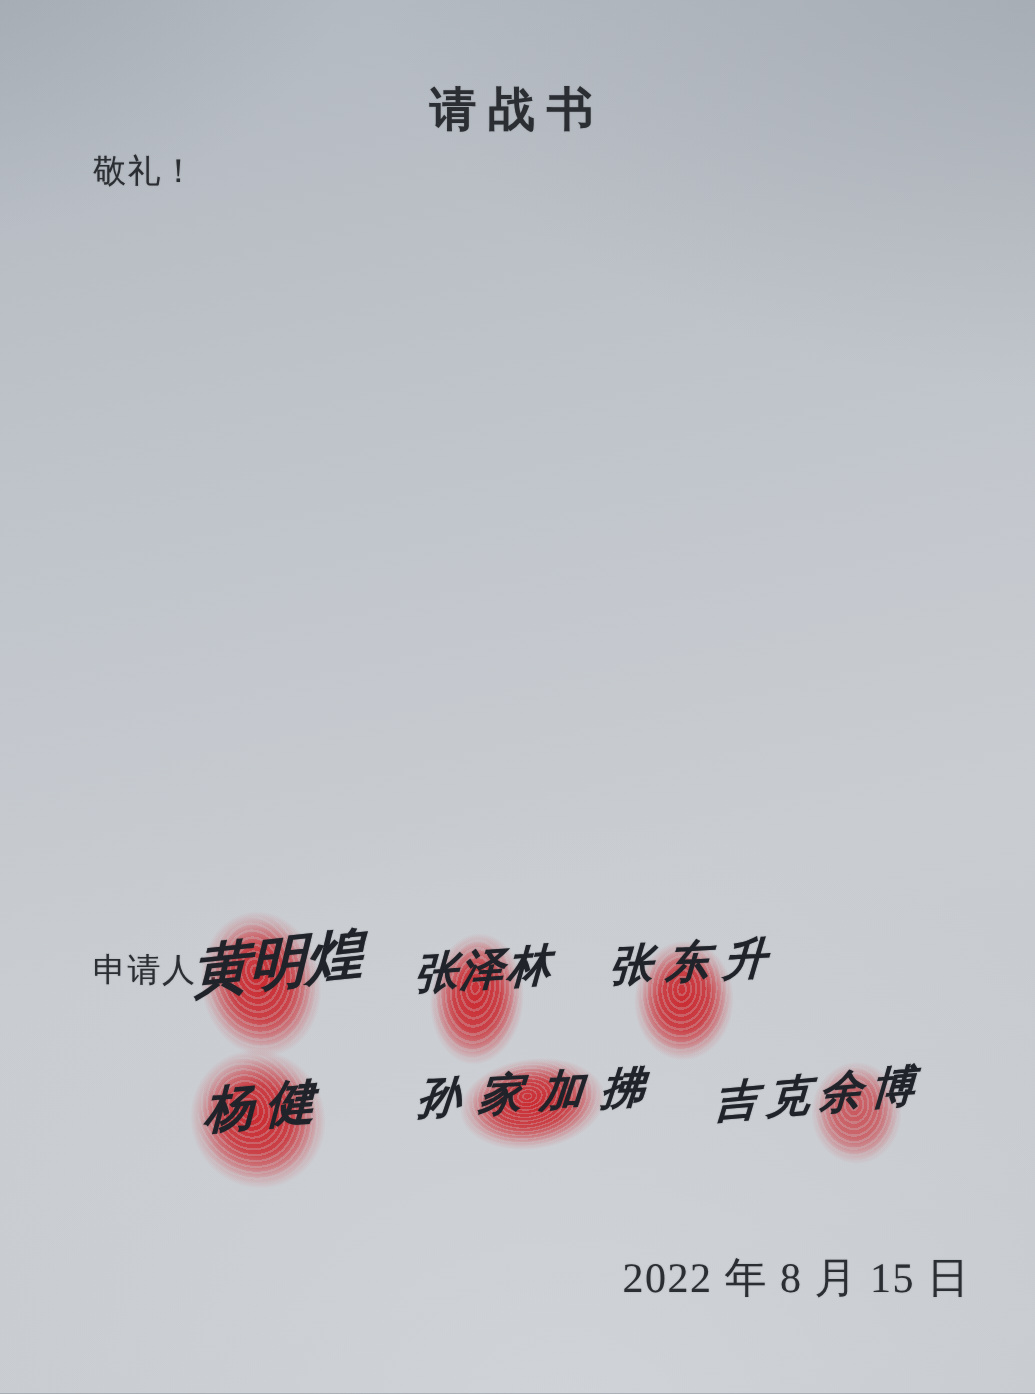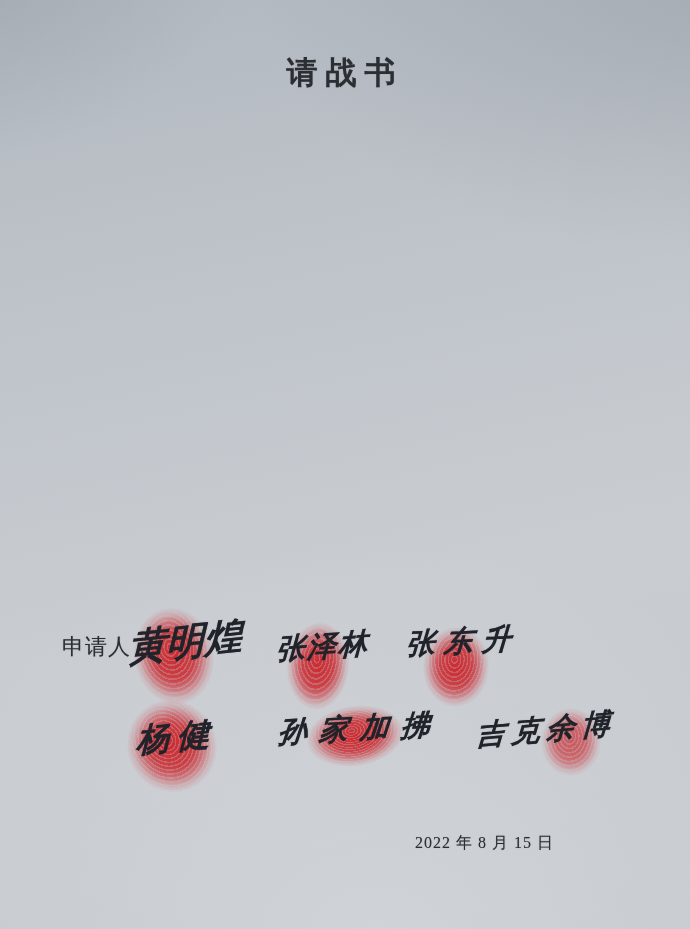--- a/index.html
+++ b/index.html
@@ -60,32 +60,33 @@
   }
   .sig1 { left:128px; top:22px;  font-size:38px; transform:rotate(-6deg) skewX(-6deg); }
   .sig2 { left:276px; top:32px;  font-size:29px; letter-spacing:2px;  transform:rotate(-4deg) skewX(-6deg); }
   .sig3 { left:406px; top:27px;  font-size:29px; letter-spacing:9px;  transform:rotate(-3deg) skewX(-6deg); }
   .sig4 { left:136px; top:120px; font-size:33px; letter-spacing:8px;  transform:rotate(-5deg) skewX(-6deg); }
   .sig5 { left:278px; top:114px; font-size:29px; letter-spacing:12px; transform:rotate(-3deg) skewX(-8deg); }
   .sig6 { left:476px; top:115px; font-size:29px; letter-spacing:6px;  transform:rotate(-5deg) skewX(-8deg); }
 
   .date-line {
     position:absolute; left:415px; top:833px;
-    font-size:16px; letter-spacing:1px; white-space:nowrap;text-align:center;
+    font-size:28px; letter-spacing:1px; white-space:nowrap;text-align:center;
   }
 </style>
 </head>
 <body>
 
 <div class="page">
 
   <h1 class="title inked">请战书</h1>
 
 
 
+  <div class="salute inked">敬礼！</div>
 
   <div class="sig-area">
     <span class="sig-label inked">申请人：</span>
 
     <div class="fp fp1"></div>
     <div class="fp fp2"></div>
     <div class="fp fp3"></div>
     <div class="fp fp4"></div>
     <div class="fp fp5"></div>
     <div class="fp fp6"></div>

